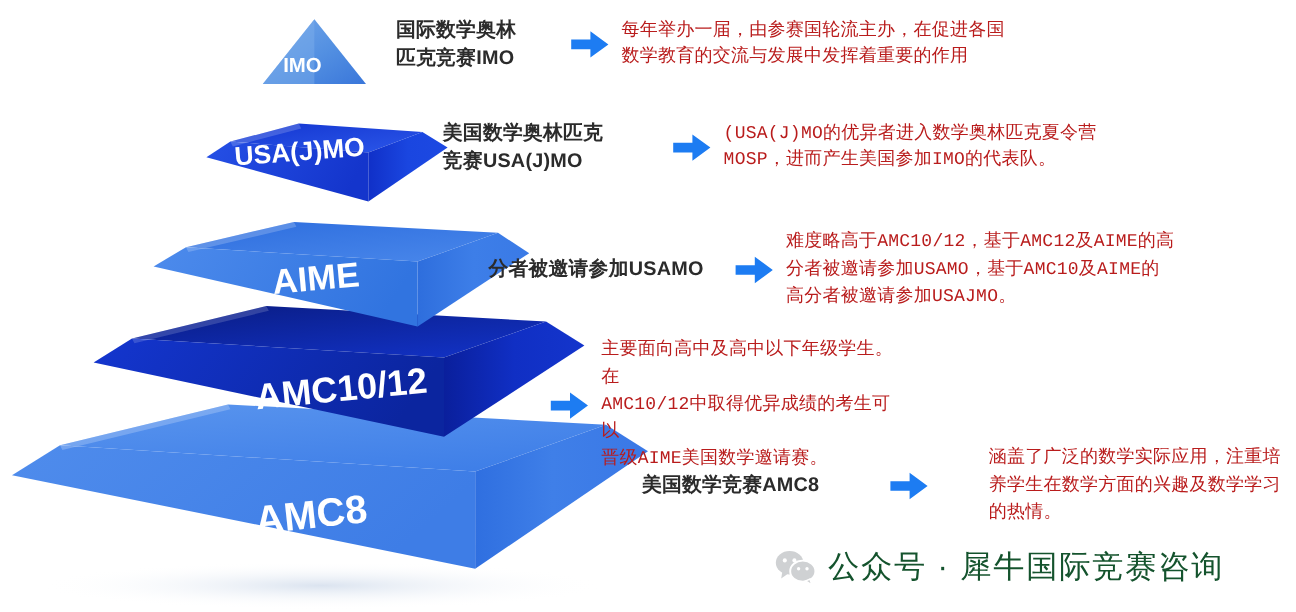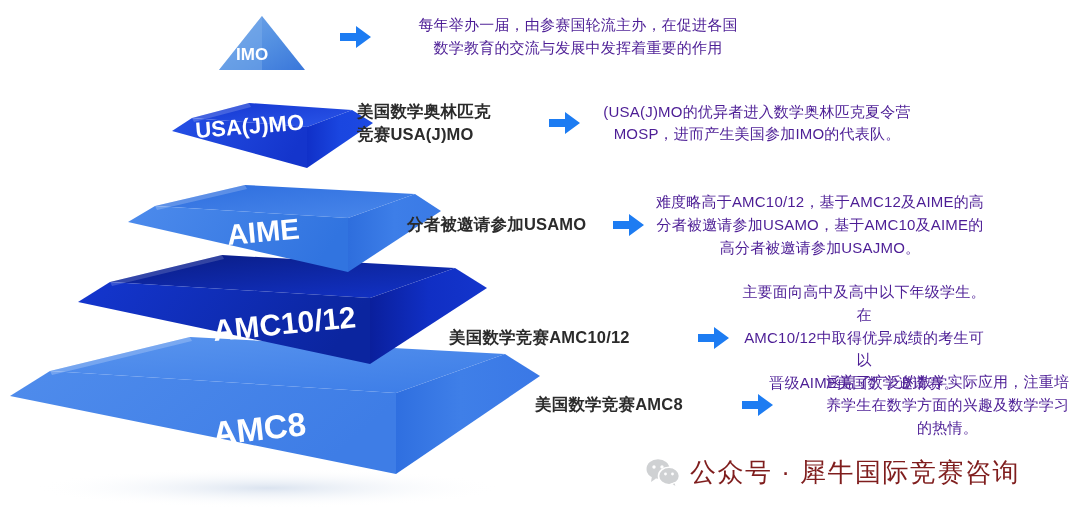--- a/index.html
+++ b/index.html
@@ -50,58 +50,59 @@
     white-space: pre-line;
     text-align: left;
     letter-spacing: .2px;
   }
   .arrow-icon {
     flex: 0 0 auto;
     margin: 0 9px;
     display: block;
   }
   .row-desc {
-    color: #4c1d95;
+    color: #b91c1c;
     font-size: 15px;
     line-height: 1.52;
     white-space: pre-line;
-    text-align: center;
+    text-align: left;
     letter-spacing: .2px;
+    font-family: Liberation Mono, monospace;
   }
 
   
   #row-imo      { left: 330px; top: 14px;  }
   #row-usajmo   { left: 357px; top: 100px; }
   #row-aime     { left: 407px; top: 191px; }
   #row-amc1012  { left: 449px; top: 281px; }
   #row-amc8     { left: 509px; top: 371px; }
 
   #row-imo     .row-title { width: 136px; }
-  #row-usajmo  .row-title { width: 182px; }
+  #row-usajmo  .row-title { width: 182px; margin-left: 12px; }
   #row-aime    .row-title { width: 196px; }
   #row-amc1012 .row-title { width: 239px; }
   #row-amc8    .row-title { width: 197px; margin-left: 26px; }
 
   #row-imo     .row-desc { width: 392px; }
   #row-usajmo  .row-desc { width: 332px; }
   #row-aime    .row-desc { width: 330px; }
   #row-amc1012 .row-desc { width: 248px; }
   #row-amc8    .row-desc { width: 247px; margin-left: 40px; }
 
   
   #watermark {
     position: absolute;
     left: 646px;
     top: 455px;
     display: flex;
     align-items: center;
     gap: 10px;
   }
   #watermark .wm-text {
-    color: #7f1d1d;
+    color: #14532d;
     font-size: 26px;
     letter-spacing: 1.5px;
     font-family: "Liberation Sans", "DejaVu Sans", sans-serif;
   }
 </style>
 </head>
 <body>
 
 <div id="stage">
 
@@ -211,20 +212,22 @@
     </g>
 
     <g>
       <polygon points="262,16 305,70 219,70" fill="url(#g-imo)" opacity="0.95"></polygon>
       <polygon points="262,16 262,70 219,70" fill="#7fb0ec" opacity="0.45"></polygon>
       <text class="tier-label" x="236" y="60" font-size="17">IMO</text>
     </g>
   </svg>
 
   <div class="row" id="row-imo">
+    <div class="row-title">国际数学奥林
+匹克竞赛IMO</div>
     <svg class="arrow-icon" width="34" height="26" viewBox="0 0 34 26">
       <path d="M1 9 h16 V2 l15 11 -15 11 v-7 H1 z" fill="#1d7cf2"></path>
     </svg>
     <div class="row-desc">每年举办一届，由参赛国轮流主办，在促进各国
 数学教育的交流与发展中发挥着重要的作用</div>
   </div>
 
   <div class="row" id="row-usajmo">
     <div class="row-title">美国数学奥林匹克
 竞赛USA(J)MO</div>
@@ -239,21 +242,20 @@
     <div class="row-title">分者被邀请参加USAMO</div>
     <svg class="arrow-icon" width="34" height="26" viewBox="0 0 34 26">
       <path d="M1 9 h16 V2 l15 11 -15 11 v-7 H1 z" fill="#1d7cf2"></path>
     </svg>
     <div class="row-desc">难度略高于AMC10/12，基于AMC12及AIME的高
 分者被邀请参加USAMO，基于AMC10及AIME的
 高分者被邀请参加USAJMO。</div>
   </div>
 
   <div class="row" id="row-amc1012">
-    <div class="row-title">美国数学竞赛AMC10/12</div>
     <svg class="arrow-icon" width="34" height="26" viewBox="0 0 34 26">
       <path d="M1 9 h16 V2 l15 11 -15 11 v-7 H1 z" fill="#1d7cf2"></path>
     </svg>
     <div class="row-desc">主要面向高中及高中以下年级学生。在
 AMC10/12中取得优异成绩的考生可以
 晋级AIME美国数学邀请赛。</div>
   </div>
 
   <div class="row" id="row-amc8">
     <div class="row-title">美国数学竞赛AMC8</div>

